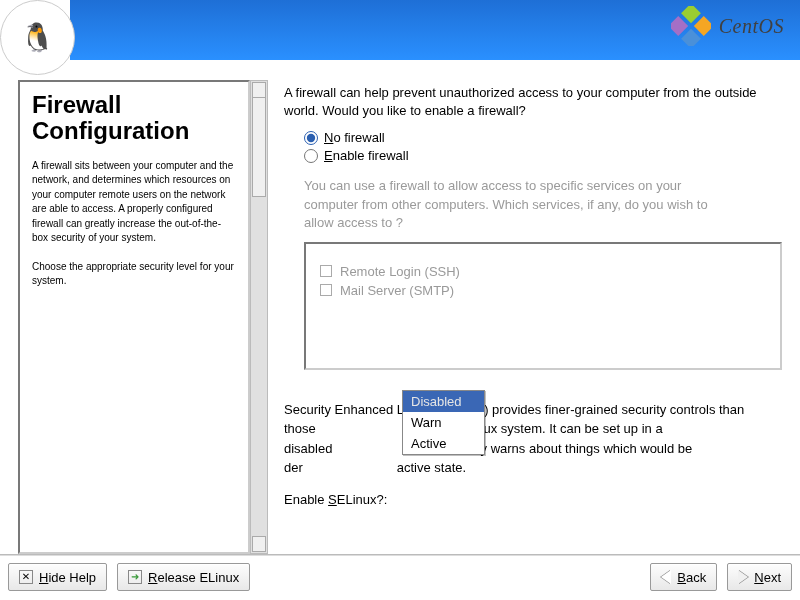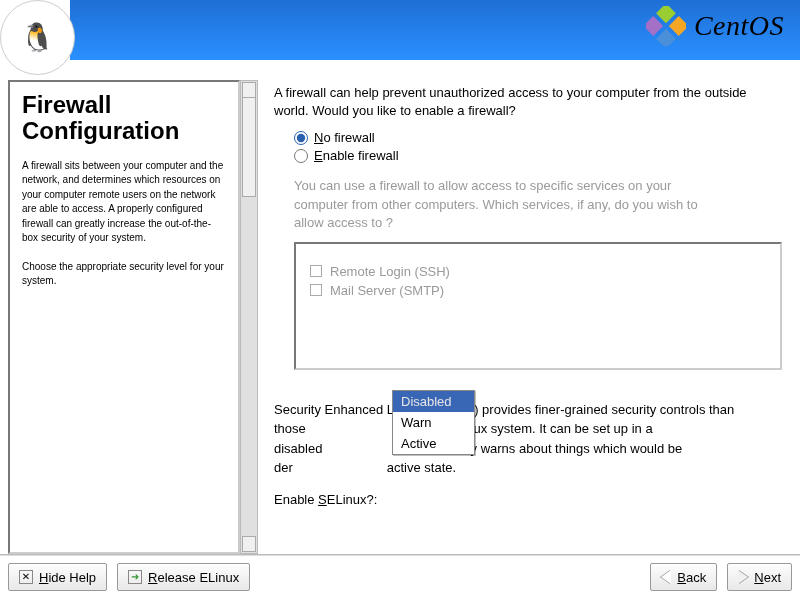--- a/index.html
+++ b/index.html
@@ -2,27 +2,27 @@
 <html><head>
 <meta charset="utf-8">
 <style>
 * { box-sizing: border-box; margin: 0; padding: 0; }
 body { font-family: "Segoe UI", "Helvetica Neue", Arial, sans-serif; font-size: 13px; color: #000; background: #fff; width: 800px; height: 600px; overflow: hidden; position: relative; }
 
 .topbar { height: 70px; background: #fff; position: relative; }
 .topbar-blue { position: absolute; left: 70px; top: 0; right: 0; height: 60px; background: linear-gradient(#1e6fd6, #2a90ff); }
 .topbar-circle { position: absolute; left: 0; top: 0; width: 75px; height: 75px; background: #fff; border-radius: 50%; border: 1px solid #ccc; z-index: 2; display: flex; align-items: center; justify-content: center; }
 .penguin { font-size: 28px; }
-.topbar-logo { position: absolute; right: 16px; top: 6px; display: flex; align-items: center; gap: 8px; color: #000000; font-style: italic; font-size: 28px; font-weight: 500; letter-spacing: 0.5px; font-family: Georgia, serif; }
+.topbar-logo { position: absolute; right: 16px; top: 6px; display: flex; align-items: center; gap: 8px; color: #404040; font-style: italic; font-size: 20px; font-weight: 500; letter-spacing: 0.5px; font-family: Georgia, serif; }
 .logo-badge { width: 40px; height: 40px; display: inline-block; position: relative; }
 .logo-badge svg { width: 40px; height: 40px; }
 
 .mainrow { position: absolute; top: 80px; left: 8px; right: 8px; bottom: 46px; display: flex; gap: 6px; }
 
-.helpwrap { display: flex; }
+.helpwrap { display: flex; margin-left: 10px; }
 .helppanel { width: 232px; border: 2px inset #ccc; background: #fff; overflow: hidden; padding: 10px 12px; }
 .helppanel h1 { font-size: 24px; font-weight: 700; margin-bottom: 14px; line-height: 1.1; }
 .helppanel p { font-size: 10px; line-height: 1.45; margin-bottom: 14px; }
 .helpscroll { width: 18px; background: #e0e0e0; border: 1px solid #bbb; position: relative; }
 .helpscroll::before { content: ""; position: absolute; top: 1px; left: 1px; right: 1px; height: 14px; background: #f0f0f0; border: 1px solid #aaa; }
 .helpscroll::after { content: ""; position: absolute; bottom: 1px; left: 1px; right: 1px; height: 14px; background: #f0f0f0; border: 1px solid #aaa; }
 .helpscroll .thumb { position: absolute; top: 16px; left: 1px; right: 1px; height: 100px; background: #f0f0f0; border: 1px solid #aaa; }
 
 .content { flex: 1; padding: 0 10px; position: relative; }
 .intro { margin: 4px 0 10px; line-height: 1.4; }

